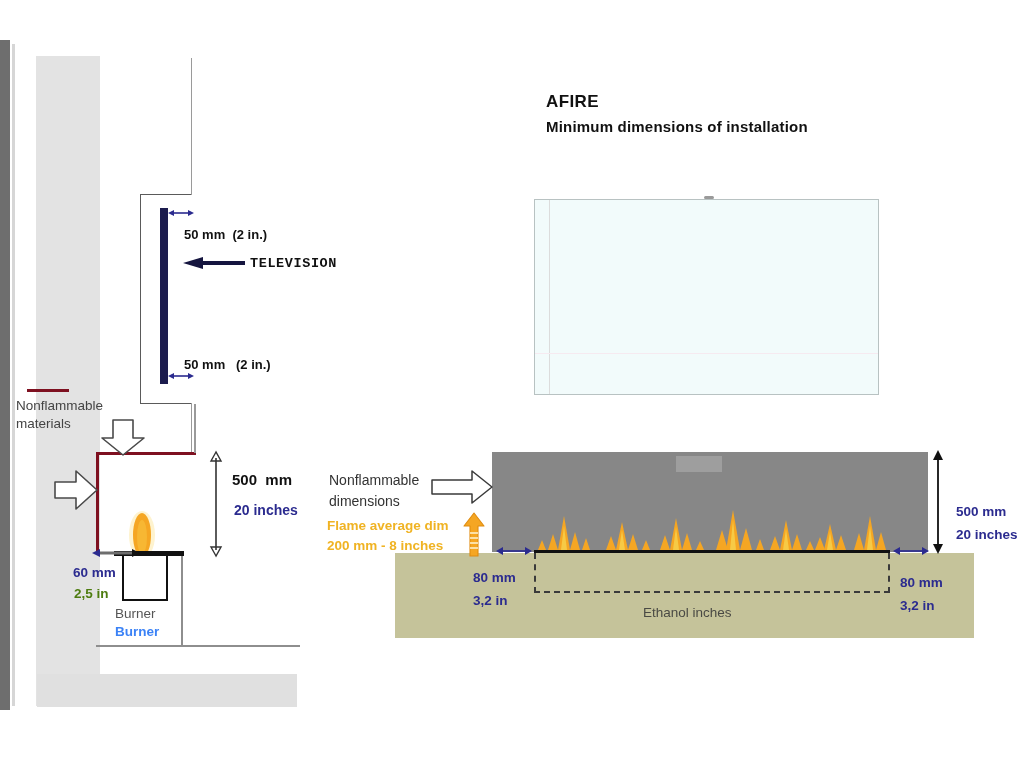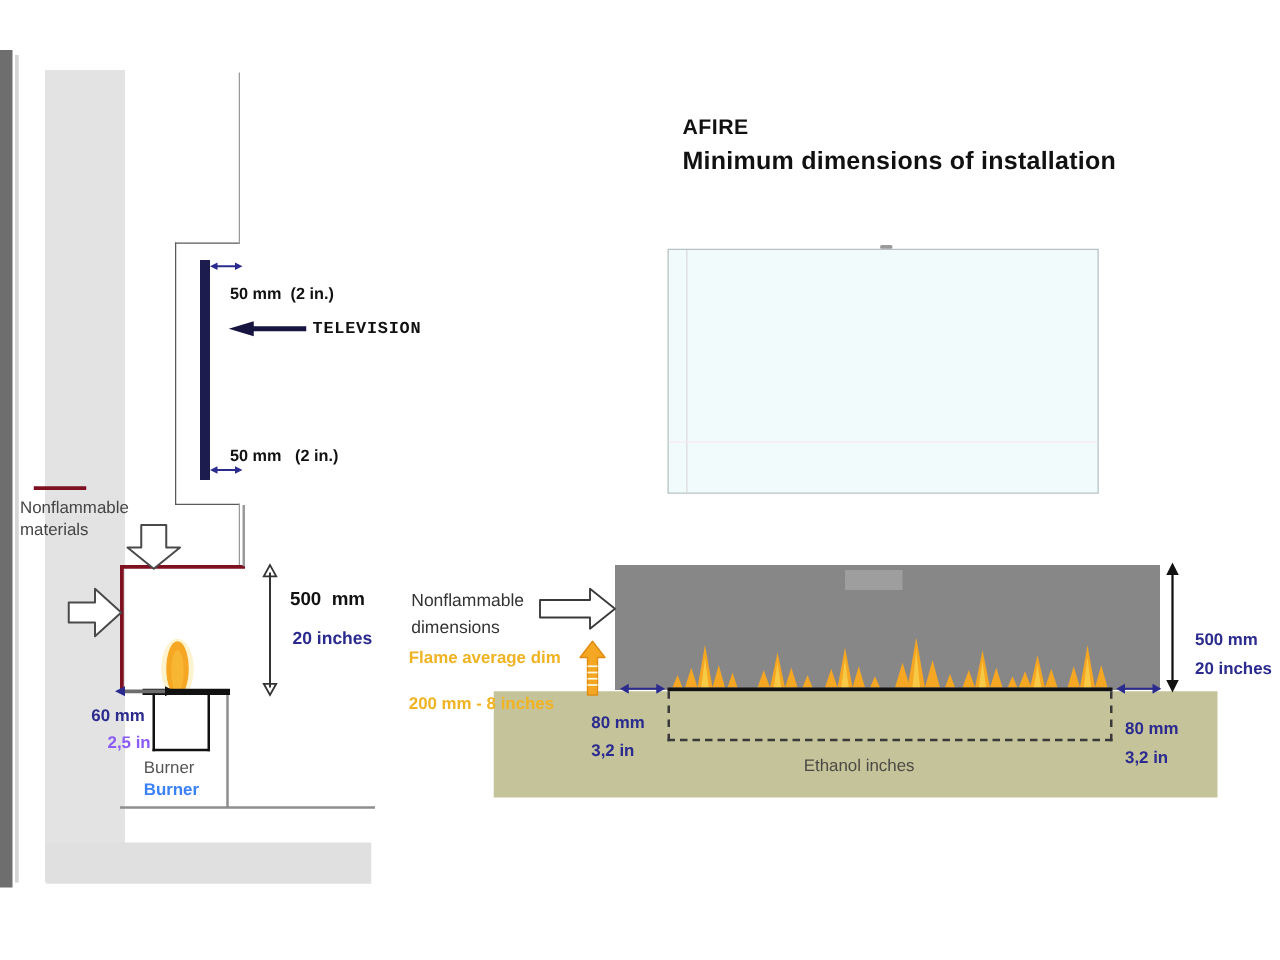--- a/index.html
+++ b/index.html
@@ -71,42 +71,42 @@
   .dim500R{left:930px;top:450px;width:16px;height:104px;}
   .dim500L{left:208px;top:452px;width:16px;height:104px;}
   .dim60{left:92px;top:546px;width:48px;height:14px;}
 
   
   .harrow{position:absolute;}
 
   
   .t{position:absolute;white-space:pre;}
   .title1{left:546px;top:92px;font-size:17px;font-weight:bold;color:#111;letter-spacing:.4px;}
-  .title2{left:546px;top:118px;font-size:20px;font-weight:bold;color:#111;letter-spacing:.2px;}
+  .title2{left:546px;top:118px;font-size:15px;font-weight:bold;color:#111;letter-spacing:.2px;}
 
   .lbl-50a{left:184px;top:227px;font-size:13px;font-weight:bold;color:#111;}
   .lbl-50b{left:184px;top:357px;font-size:13px;font-weight:bold;color:#111;}
   .lbl-tv{left:250px;top:256px;font-size:13.5px;font-weight:bold;color:#111;letter-spacing:.6px;font-family:Liberation Mono, monospace;}
 
   .lbl-nf1{left:16px;top:398px;font-size:13.5px;color:#444;}
   .lbl-nf2{left:16px;top:416px;font-size:13.5px;color:#444;}
 
   .lbl-500a{left:232px;top:471px;font-size:15px;font-weight:bold;color:#111;}
   .lbl-500b{left:234px;top:502px;font-size:14px;font-weight:bold;color:#2b2b8f;}
 
   .lbl-60a{left:73px;top:565px;font-size:13.5px;font-weight:bold;color:#2b2b8f;}
-  .lbl-60b{left:74px;top:586px;font-size:13.5px;font-weight:bold;color:#8b5cf6;margin-left:12px;}
+  .lbl-60b{left:74px;top:586px;font-size:13.5px;font-weight:bold;color:#4d7c0f;}
 
   .lbl-eb1{left:115px;top:606px;font-size:13.5px;color:#555;}
   .lbl-eb2{left:115px;top:624px;font-size:13.5px;color:#3b82f6;font-weight:bold;}
 
   .lbl-rnf1{left:329px;top:472px;font-size:14px;color:#333;}
   .lbl-rnf2{left:329px;top:493px;font-size:14px;color:#333;}
   .lbl-fl1{left:327px;top:518px;font-size:13.5px;font-weight:bold;color:#f0b323;}
-  .lbl-fl2{left:327px;top:555px;font-size:13.5px;font-weight:bold;color:#f0b323;}
+  .lbl-fl2{left:327px;top:538px;font-size:13.5px;font-weight:bold;color:#f0b323;}
 
   .lbl-80La{left:473px;top:570px;font-size:13.5px;font-weight:bold;color:#2b2b8f;}
   .lbl-80Lb{left:473px;top:593px;font-size:13.5px;font-weight:bold;color:#2b2b8f;}
   .lbl-80Ra{left:900px;top:575px;font-size:13.5px;font-weight:bold;color:#2b2b8f;}
   .lbl-80Rb{left:900px;top:598px;font-size:13.5px;font-weight:bold;color:#2b2b8f;}
   .lbl-500Ra{left:956px;top:504px;font-size:13.5px;font-weight:bold;color:#2b2b8f;}
   .lbl-500Rb{left:956px;top:527px;font-size:13.5px;font-weight:bold;color:#2b2b8f;}
   .lbl-ebr{left:643px;top:605px;font-size:13.5px;color:#4a4a44;}
 
   svg{display:block;overflow:visible;}

